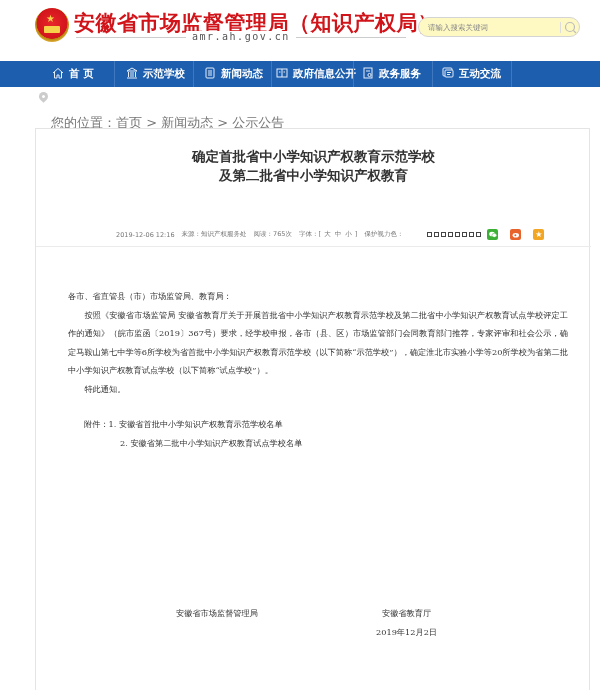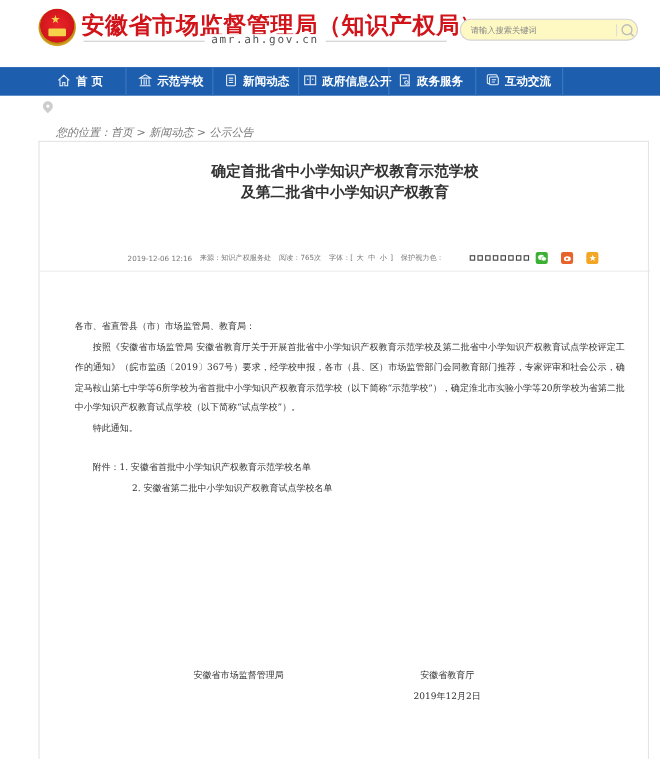--- a/index.html
+++ b/index.html
@@ -24,21 +24,21 @@
   
   .nav { position: absolute; left: 0; top: 61px; width: 600px; height: 26px; background: #1d5fae; padding-left: 37px; }
   .nav-item { position: absolute; top: 0; height: 26px; display: flex; align-items: center; color: #fff; font-size: 10.5px; font-weight: bold; white-space: nowrap; cursor: pointer; }
   .nav-item .ico { display: inline-block; margin-right: 5px; color: #dfe9f7; font-size: 12px; font-weight: normal; }
   .nav-sep { position: absolute; top: 0; width: 1px; height: 26px; background: #3f78bf; }
 
   
   .pin { position: absolute; left: 39px; top: 92px; width: 9px; height: 9px; border-radius: 50% 50% 50% 0; transform: rotate(-45deg); background: #ccc; }
   .pin::after { content: ""; position: absolute; left: 3px; top: 3px; width: 3px; height: 3px; border-radius: 50%; background: #fff; }
 
-  .breadcrumb { position: absolute; left: 51px; top: 114px; font-size: 10px; color: #777; white-space: nowrap; font-style: italic; }
+  .breadcrumb { position: absolute; left: 51px; top: 114px; font-size: 13px; color: #777; white-space: nowrap; }
   .breadcrumb span { cursor: default; }
   .breadcrumb .crumb-link { cursor: pointer; }
 
   
   .panel { position: absolute; left: 35px; top: 128px; width: 555px; height: 570px; border: 1px solid #e4e4e4; border-bottom: none; background: #fff; }
   .article-title { position: absolute; left: 0; top: 18px; width: 555px; text-align: center; font-size: 13.5px; font-weight: bold; color: #333; line-height: 19px; }
   .meta { position: absolute; left: 80px; top: 100px; font-size: 6.5px; color: #777; white-space: nowrap; display: flex; align-items: center; }
   .meta > span { margin-right: 7px; }
   .meta .sizes span { cursor: pointer; margin: 0 1px; }
   .swatch-row { display: inline-flex; margin-left: 1px; }

